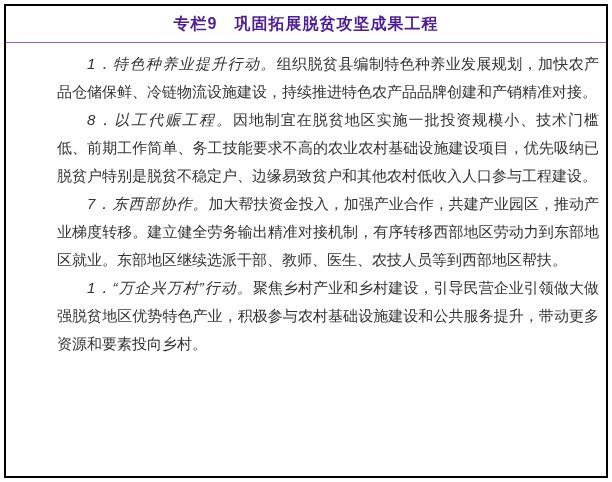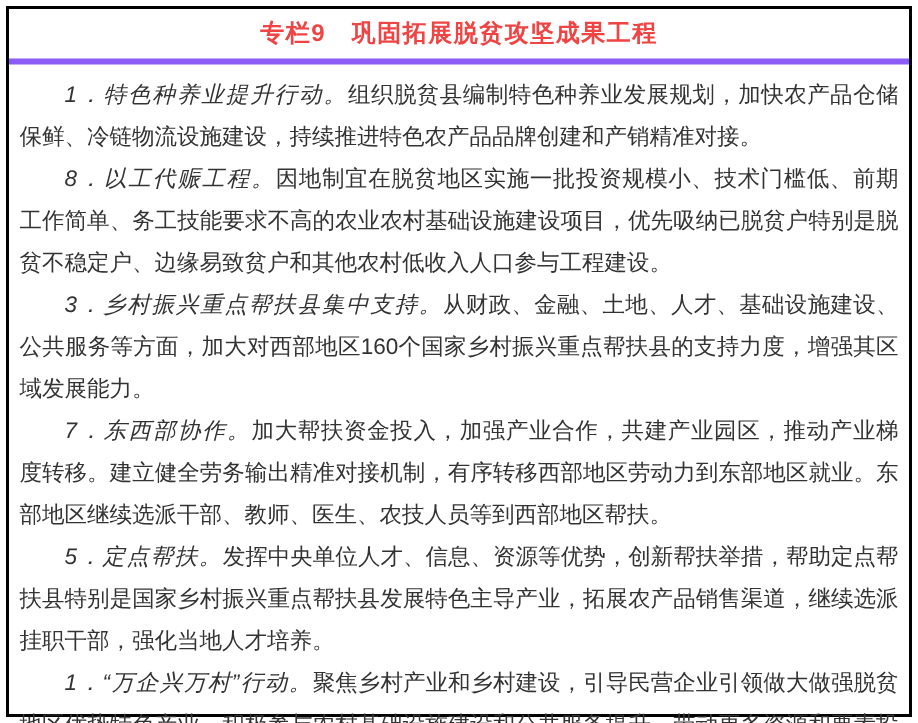--- a/index.html
+++ b/index.html
@@ -11,55 +11,54 @@
   }
   .panel {
     position: absolute;
     left: 4px; top: 4px;
     width: 604px; height: 474px;
     border: 2px solid #000000;
     background: #ffffff;
   }
   .panel-header {
     height: 37px;
-    border-bottom: 4px solid #8b5cf6;
+    border-bottom: 1px solid #8b5cf6;
     display: flex;
     align-items: center;
     justify-content: center;
     font-size: 16px;
     font-weight: bold;
-    color: #ef4444;
+    color: #4c1d95;
     letter-spacing: 1px;
   }
   .panel-body {
     padding: 7px 7px 0 7px;
   }
   .para {
     font-size: 15px;
     line-height: 28px;
     color: #333333;
     text-align: justify;
     text-indent: 30px;
+    margin-left: 44px;
   }
   .lead {
     font-style: italic; 
     letter-spacing: 1px;
   }
 </style>
 </head>
 <body>
 
 <div class="panel">
   <div class="panel-header">专栏9　巩固拓展脱贫攻坚成果工程</div>
   <div class="panel-body" id="paragraphs">
   <p class="para"><span class="lead">1．特色种养业提升行动。</span><span class="ptext">组织脱贫县编制特色种养业发展规划，加快农产品仓储保鲜、冷链物流设施建设，持续推进特色农产品品牌创建和产销精准对接。</span></p>
 
   <p class="para"><span class="lead">8．以工代赈工程。</span><span class="ptext">因地制宜在脱贫地区实施一批投资规模小、技术门槛低、前期工作简单、务工技能要求不高的农业农村基础设施建设项目，优先吸纳已脱贫户特别是脱贫不稳定户、边缘易致贫户和其他农村低收入人口参与工程建设。</span></p>
 
-  <p class="para"><span class="lead">3．乡村振兴重点帮扶县集中支持。</span><span class="ptext">从财政、金融、土地、人才、基础设施建设、公共服务等方面，加大对西部地区160个国家乡村振兴重点帮扶县的支持力度，增强其区域发展能力。</span></p>
 
   <p class="para"><span class="lead">7．东西部协作。</span><span class="ptext">加大帮扶资金投入，加强产业合作，共建产业园区，推动产业梯度转移。建立健全劳务输出精准对接机制，有序转移西部地区劳动力到东部地区就业。东部地区继续选派干部、教师、医生、农技人员等到西部地区帮扶。</span></p>
 
-  <p class="para"><span class="lead">5．定点帮扶。</span><span class="ptext">发挥中央单位人才、信息、资源等优势，创新帮扶举措，帮助定点帮扶县特别是国家乡村振兴重点帮扶县发展特色主导产业，拓展农产品销售渠道，继续选派挂职干部，强化当地人才培养。</span></p>
 
   <p class="para"><span class="lead">1．“万企兴万村”行动。</span><span class="ptext">聚焦乡村产业和乡村建设，引导民营企业引领做大做强脱贫地区优势特色产业，积极参与农村基础设施建设和公共服务提升，带动更多资源和要素投向乡村。</span></p>
 </div>
 </div>
 
 </body></html>

